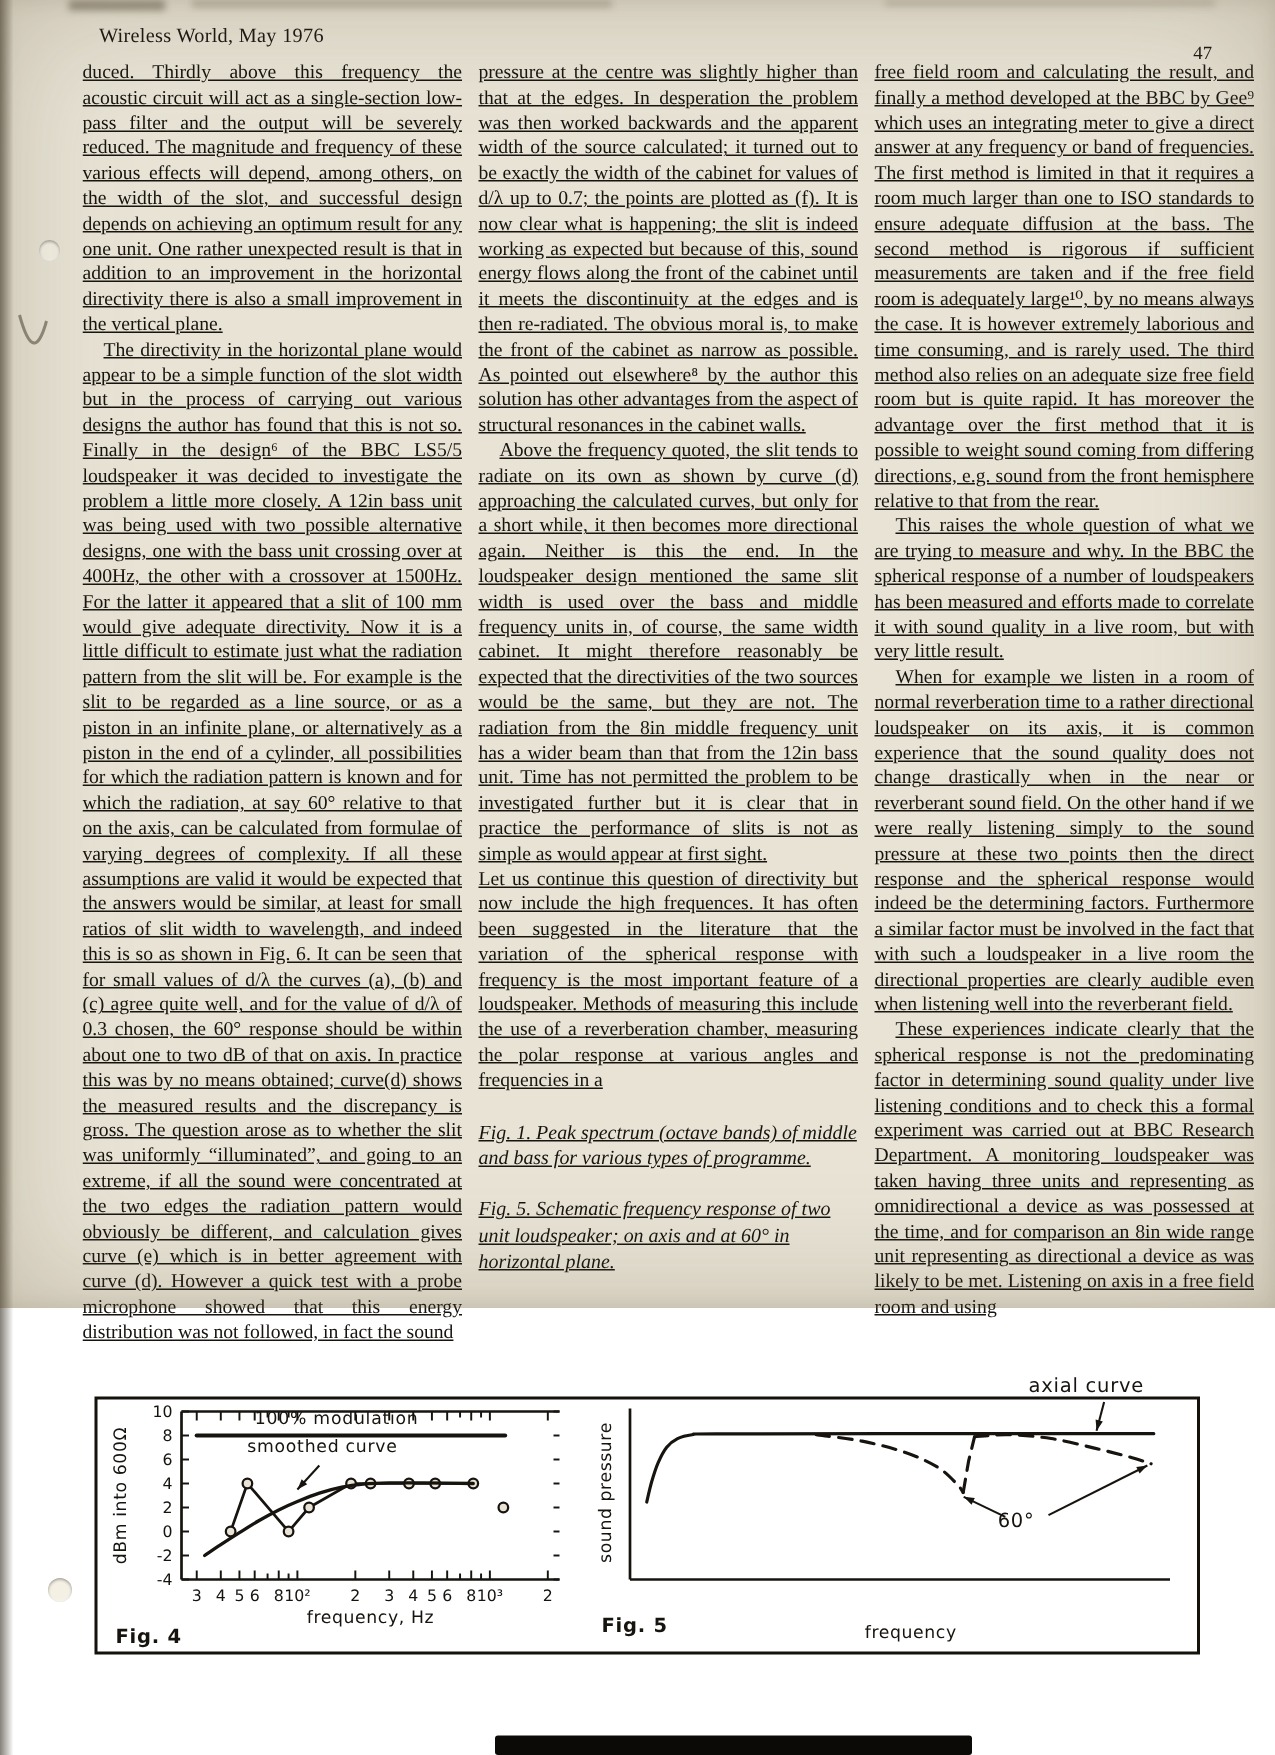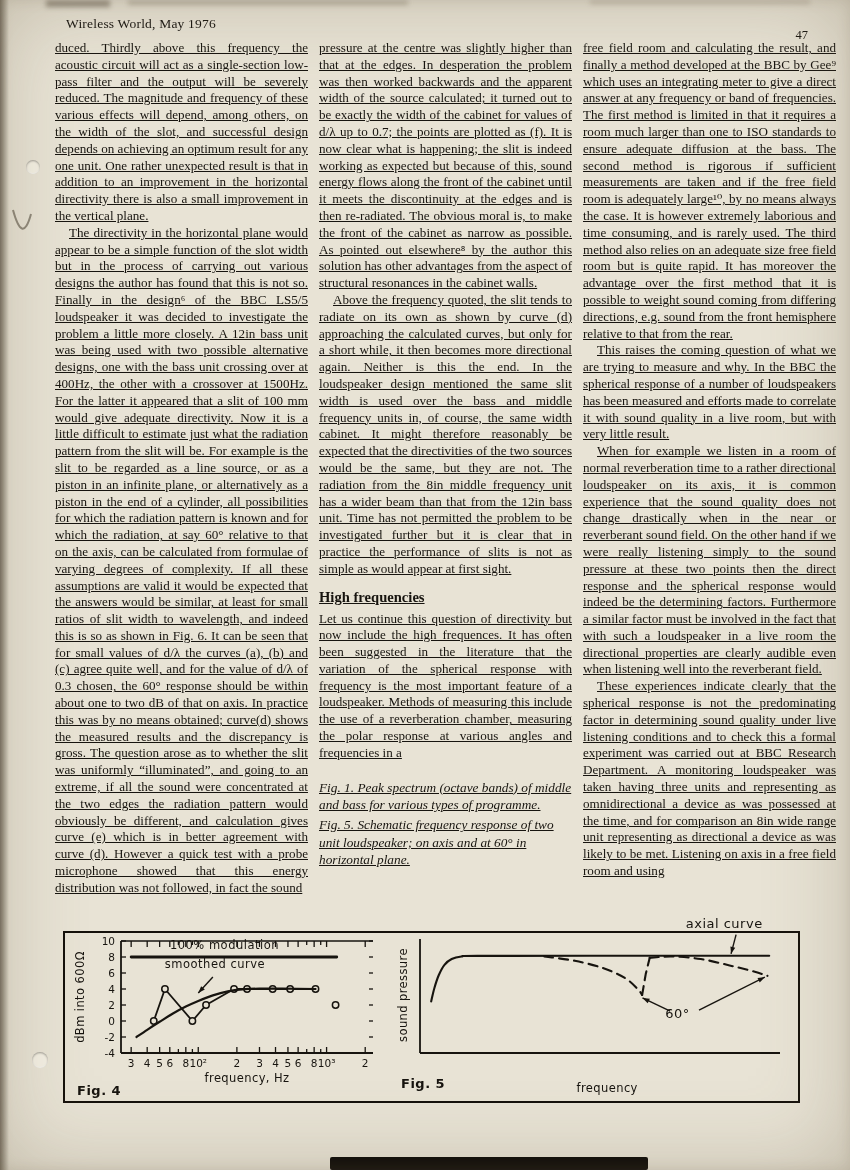--- a/index.html
+++ b/index.html
@@ -1,28 +1,28 @@
 <!DOCTYPE html>
 <html lang="en"><head>
 <meta charset="utf-8">
 <style>
   html,body{margin:0;padding:0;}
   body{width:850px;height:1170px;overflow:hidden;font-family:"Liberation Serif","DejaVu Serif",serif;}
-  .page{position:relative;width:850px;height:1170px;background:#e8e3d5;color:#17140f;}
+  .page{position:relative;width:850px;height:872px;background:#e8e3d5;color:#17140f;}
   .vignette{position:absolute;left:0;top:0;right:0;bottom:0;pointer-events:none;
     box-shadow:inset 0 0 85px rgba(110,95,70,.30), inset 0 0 14px rgba(110,95,70,.18);}
   .header-journal{position:absolute;left:66px;top:16px;font-size:13.5px;letter-spacing:.2px;}
   .header-page{position:absolute;right:42px;top:28px;font-size:12.5px;}
   .columns{position:absolute;left:55px;top:40px;width:782px;height:894px;overflow:hidden;
     display:flex;gap:11px;}
   .col{width:253px;font-size:13.1px;line-height:16.8px;text-align:justify;hyphens:auto;text-decoration:underline;}
   .col p{margin:0;text-indent:14px;}
   .col p.noindent{text-indent:0;}
   .col h2{font-size:14.6px;font-weight:bold;margin:10px 0 5px;line-height:18px;}
-  .col p.caption{font-style:italic;text-align:left;text-indent:0;margin-top:3px;line-height:17.4px;font-size:13.3px;}
+  .col p.caption{font-style:italic;text-align:left;text-indent:0;margin-top:17px;line-height:17.4px;font-size:13.3px;}
   .col p.body + p.caption{margin-top:17px;}
   .figure-box{position:absolute;left:63px;top:931px;width:737px;height:172px;
     border:2.5px solid #15110b;box-sizing:border-box;}
   svg{position:absolute;overflow:visible;}
   #fig4{left:8px;top:2px;width:320px;height:164px;}
   #fig5{left:330px;top:2px;width:398px;height:164px;}
   svg text{font-family:"DejaVu Sans","Liberation Sans",sans-serif;fill:#17140f;}
   svg .tick{font-size:10.5px;}
   svg .axlabel{font-size:11.5px;letter-spacing:.4px;}
   svg .anno{font-size:11.5px;letter-spacing:.5px;}
@@ -50,28 +50,27 @@
   <span class="header-page">47</span>
 
   <div class="columns">
     <div class="col">
         <p class="body noindent">duced. Thirdly above this frequency the acoustic circuit will act as a single-section low-pass filter and the output will be severely reduced. The magnitude and frequency of these various effects will depend, among others, on the width of the slot, and successful design depends on achieving an optimum result for any one unit. One rather unexpected result is that in addition to an improvement in the horizontal directivity there is also a small improvement in the vertical plane.</p>
         <p class="body">The directivity in the horizontal plane would appear to be a simple function of the slot width but in the process of carrying out various designs the author has found that this is not so. Finally in the design⁶ of the BBC LS5/5 loudspeaker it was decided to investigate the problem a little more closely. A 12in bass unit was being used with two possible alternative designs, one with the bass unit crossing over at 400Hz, the other with a crossover at 1500Hz. For the latter it appeared that a slit of 100 mm would give adequate directivity. Now it is a little difficult to estimate just what the radiation pattern from the slit will be. For example is the slit to be regarded as a line source, or as a piston in an infinite plane, or alternatively as a piston in the end of a cylinder, all possibilities for which the radiation pattern is known and for which the radiation, at say 60° relative to that on the axis, can be calculated from formulae of varying degrees of complexity. If all these assumptions are valid it would be expected that the answers would be similar, at least for small ratios of slit width to wavelength, and indeed this is so as shown in Fig. 6. It can be seen that for small values of d/λ the curves (a), (b) and (c) agree quite well, and for the value of d/λ of 0.3 chosen, the 60° response should be within about one to two dB of that on axis. In practice this was by no means obtained; curve(d) shows the measured results and the discrepancy is gross. The question arose as to whether the slit was uniformly “illuminated”, and going to an extreme, if all the sound were concentrated at the two edges the radiation pattern would obviously be different, and calculation gives curve (e) which is in better agreement with curve (d). However a quick test with a probe microphone showed that this energy distribution was not followed, in fact the sound</p>
       </div>
     <div class="col">
         <p class="body noindent">pressure at the centre was slightly higher than that at the edges. In desperation the problem was then worked backwards and the apparent width of the source calculated; it turned out to be exactly the width of the cabinet for values of d/λ up to 0.7; the points are plotted as (f). It is now clear what is happening; the slit is indeed working as expected but because of this, sound energy flows along the front of the cabinet until it meets the discontinuity at the edges and is then re-radiated. The obvious moral is, to make the front of the cabinet as narrow as possible. As pointed out elsewhere⁸ by the author this solution has other advantages from the aspect of structural resonances in the cabinet walls.</p>
         <p class="body">Above the frequency quoted, the slit tends to radiate on its own as shown by curve (d) approaching the calculated curves, but only for a short while, it then becomes more directional again. Neither is this the end. In the loudspeaker design mentioned the same slit width is used over the bass and middle frequency units in, of course, the same width cabinet. It might therefore reasonably be expected that the directivities of the two sources would be the same, but they are not. The radiation from the 8in middle frequency unit has a wider beam than that from the 12in bass unit. Time has not permitted the problem to be investigated further but it is clear that in practice the performance of slits is not as simple as would appear at first sight.</p>
-        <h2>High frequencies</h2>
         <p class="body noindent">Let us continue this question of directivity but now include the high frequences. It has often been suggested in the literature that the variation of the spherical response with frequency is the most important feature of a loudspeaker. Methods of measuring this include the use of a reverberation chamber, measuring the polar response at various angles and frequencies in a</p>
         <p class="caption">Fig. 1. Peak spectrum (octave bands) of middle and bass for various types of programme.</p>
         <p class="caption">Fig. 5. Schematic frequency response of two unit loudspeaker; on axis and at 60° in horizontal plane.</p>
       </div>
     <div class="col">
         <p class="body noindent">free field room and calculating the result, and finally a method developed at the BBC by Gee⁹ which uses an integrating meter to give a direct answer at any frequency or band of frequencies. The first method is limited in that it requires a room much larger than one to ISO standards to ensure adequate diffusion at the bass. The second method is rigorous if sufficient measurements are taken and if the free field room is adequately large¹⁰, by no means always the case. It is however extremely laborious and time consuming, and is rarely used. The third method also relies on an adequate size free field room but is quite rapid. It has moreover the advantage over the first method that it is possible to weight sound coming from differing directions, e.g. sound from the front hemisphere relative to that from the rear.</p>
-        <p class="body">This raises the coming question of what we are trying to measure and why. In the BBC the spherical response of a number of loudspeakers has been measured and efforts made to correlate it with sound quality in a live room, but with very little result.</p>
+        <p class="body">This raises the whole question of what we are trying to measure and why. In the BBC the spherical response of a number of loudspeakers has been measured and efforts made to correlate it with sound quality in a live room, but with very little result.</p>
         <p class="body">When for example we listen in a room of normal reverberation time to a rather directional loudspeaker on its axis, it is common experience that the sound quality does not change drastically when in the near or reverberant sound field. On the other hand if we were really listening simply to the sound pressure at these two points then the direct response and the spherical response would indeed be the determining factors. Furthermore a similar factor must be involved in the fact that with such a loudspeaker in a live room the directional properties are clearly audible even when listening well into the reverberant field.</p>
         <p class="body">These experiences indicate clearly that the spherical response is not the predominating factor in determining sound quality under live listening conditions and to check this a formal experiment was carried out at BBC Research Department. A monitoring loudspeaker was taken having three units and representing as omnidirectional a device as was possessed at the time, and for comparison an 8in wide range unit representing as directional a device as was likely to be met. Listening on axis in a free field room and using</p>
       </div>
   </div>
 
   <div class="figure-box">
     <svg id="fig4" viewBox="0 0 320 164">
         <line x1="48" y1="6" x2="48" y2="118" stroke="#17140f" stroke-width="1.8" stroke-linecap="butt"></line>
         <line x1="48" y1="6" x2="300" y2="6" stroke="#17140f" stroke-width="1.6" stroke-linecap="butt"></line>
         <line x1="48" y1="118" x2="300" y2="118" stroke="#17140f" stroke-width="1.8" stroke-linecap="butt"></line>

